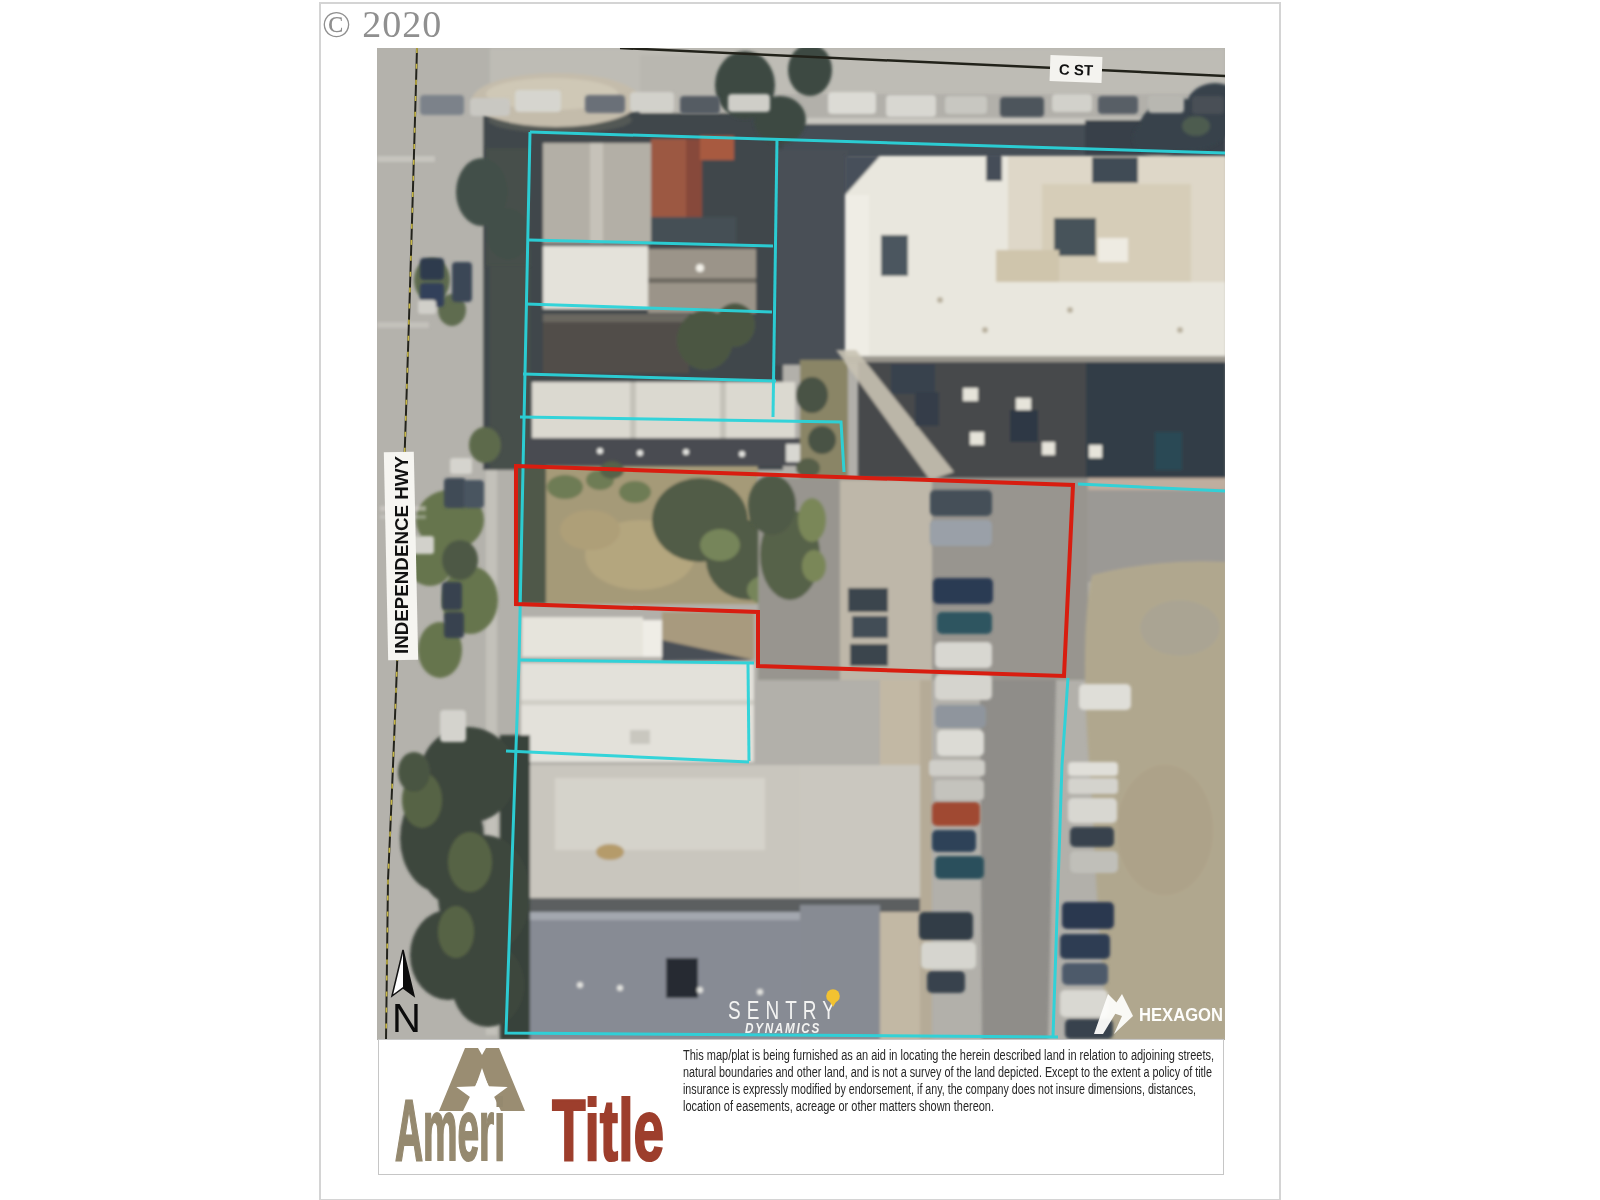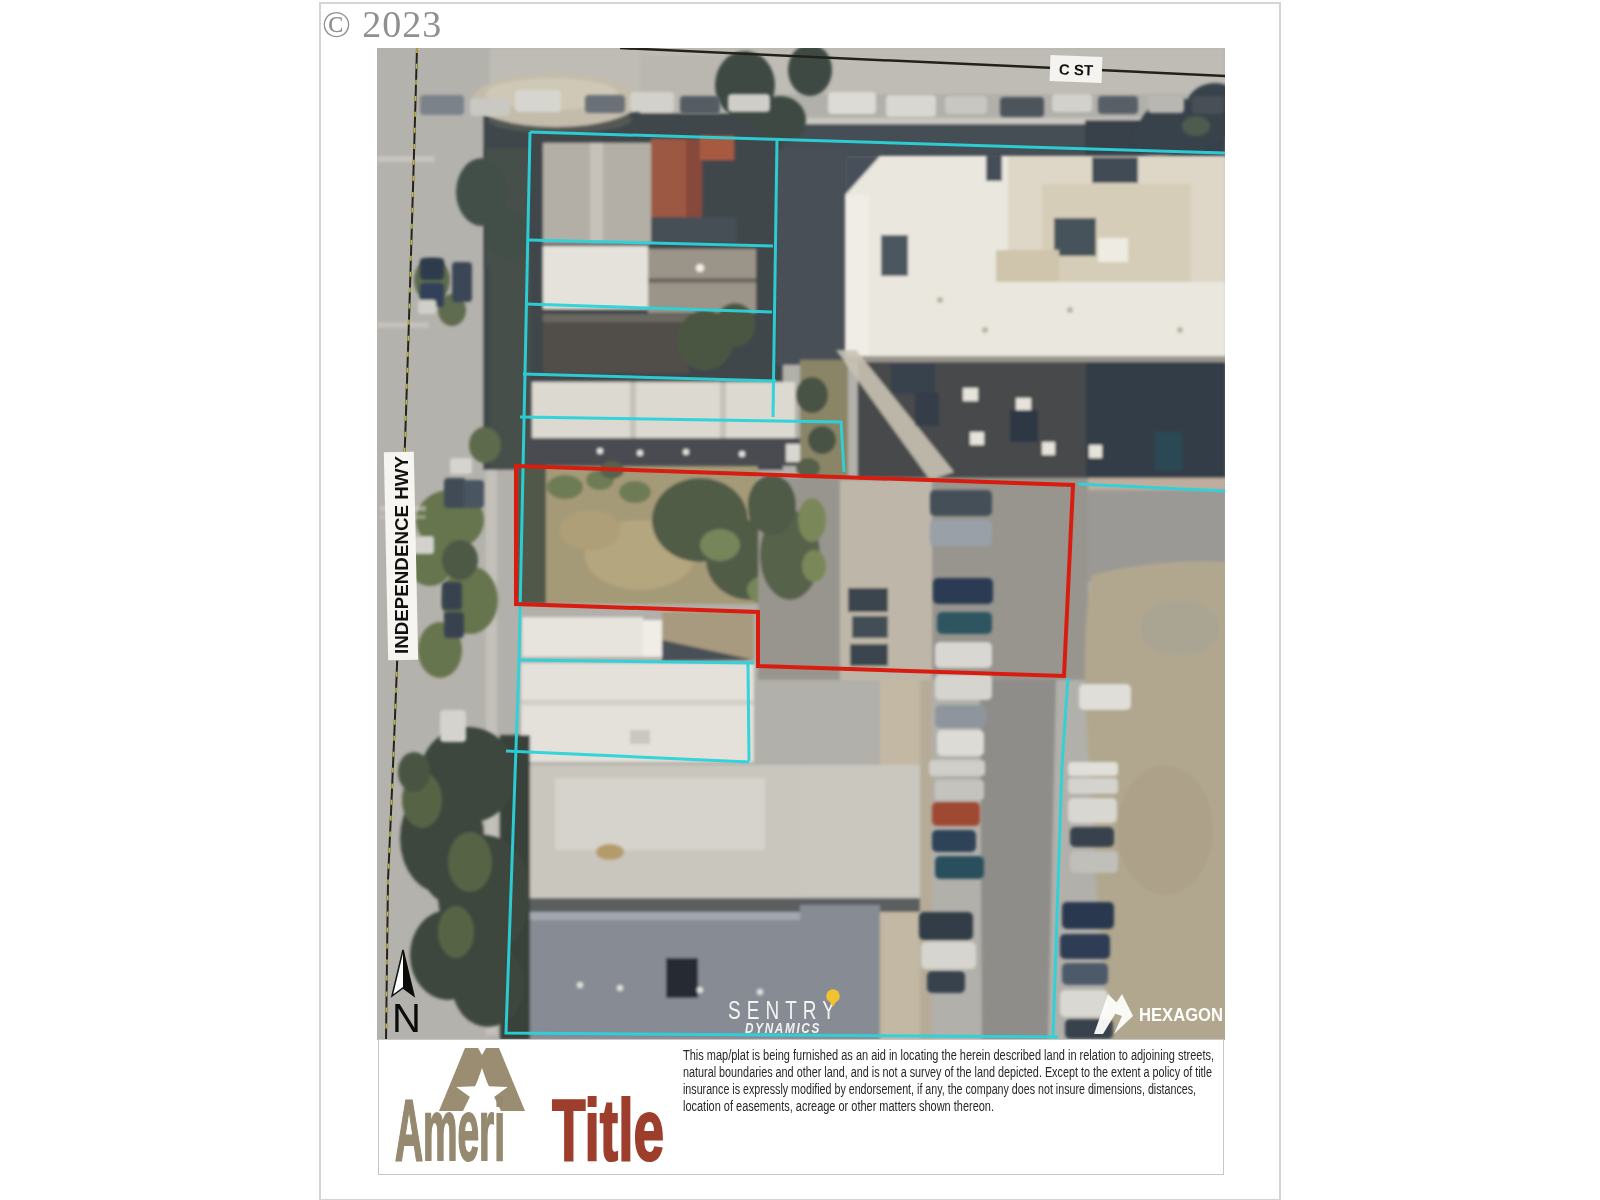--- a/index.html
+++ b/index.html
@@ -2,21 +2,21 @@
 <html><head><meta charset="utf-8">
 <style>
 html,body{margin:0;padding:0;background:#fff;width:1600px;height:1200px;overflow:hidden}
 body{font-family:"Liberation Sans",sans-serif;position:relative}
 .abs{position:absolute}
 </style></head>
 <body>
 
 <div class="abs" style="left:319px;top:2px;width:958px;height:1195px;border:2px solid #d4d4d4"></div>
 
-<div class="abs" style="left:322px;top:2px;font-family:'Liberation Serif',serif;font-size:38px;color:#8f8f8f;letter-spacing:1px">© 2023</div>
+<div class="abs" style="left:322px;top:2px;font-family:'Liberation Serif',serif;font-size:38px;color:#8f8f8f;letter-spacing:1px">© 2020</div>
 
 <div class="abs" style="left:377px;top:48px;width:848px;height:992px;background:#b2b0aa">
 <svg width="848" height="992" viewBox="377 48 848 992">
 <defs>
         <filter id="pb" x="-3%" y="-3%" width="106%" height="106%">
           <feGaussianBlur stdDeviation="1.4"></feGaussianBlur>
         </filter>
       </defs>
 <g filter="url(#pb)">
 

